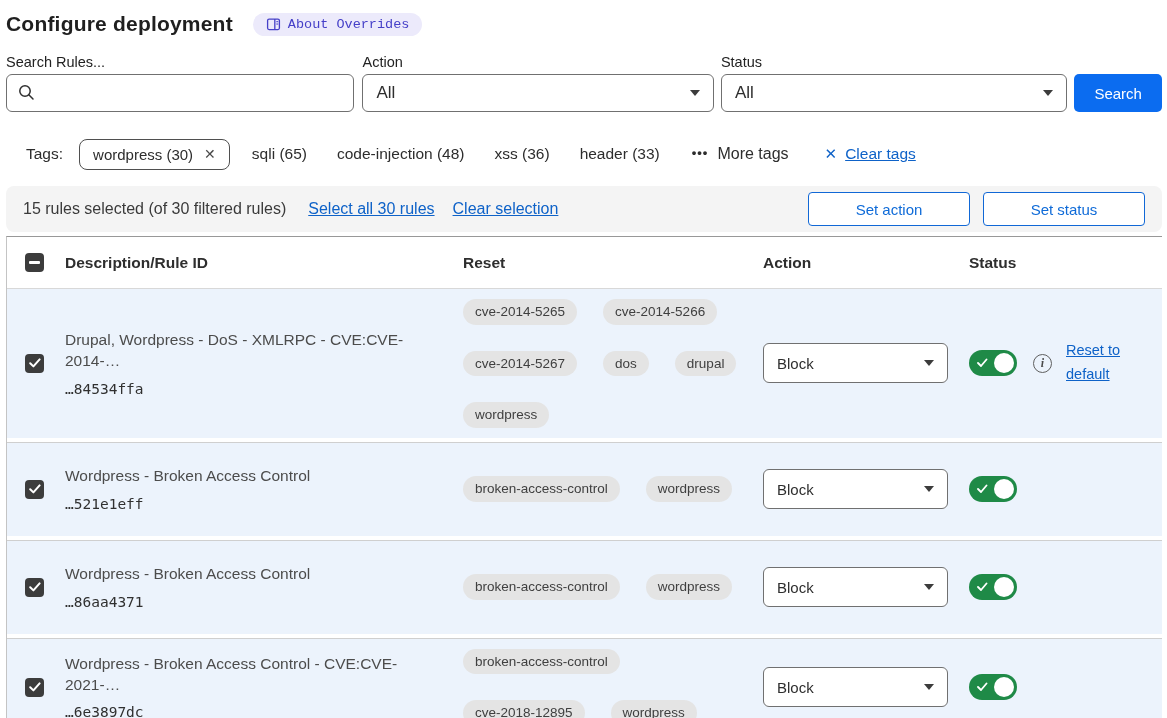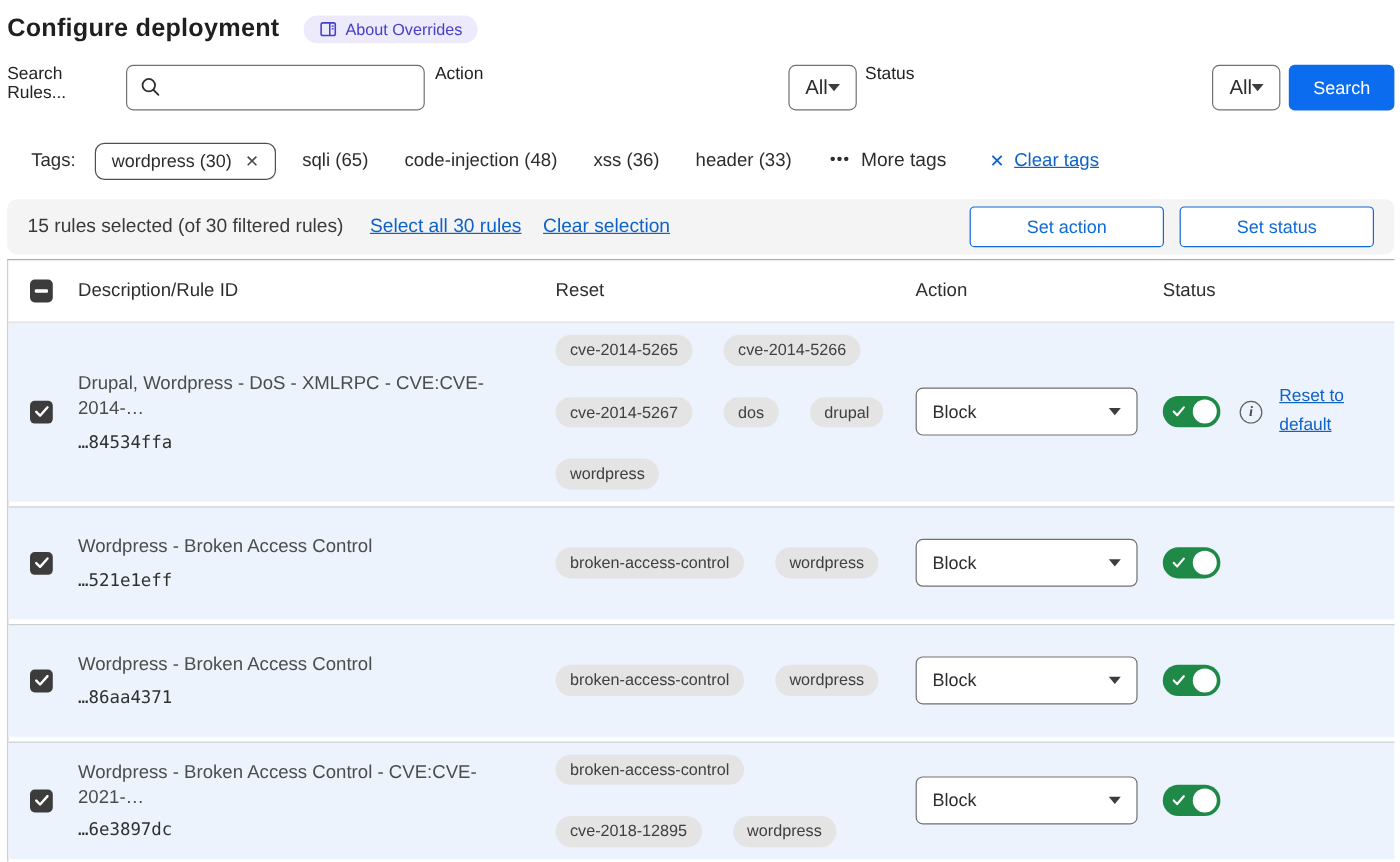--- a/index.html
+++ b/index.html
@@ -20,27 +20,27 @@
     background:#fff;color:#2c2c2c;
   }
   .page{padding:12px 5px 0 6px;}
 
   
   .page-header{display:flex;align-items:center;gap:20px;}
   h1{font-size:21px;font-weight:700;color:#1f1f1f;letter-spacing:.2px;}
   .badge{
     display:inline-flex;align-items:center;gap:7px;
     background:var(--badge_bg);color:var(--badge_text);
-    border-radius:13px;padding:4px 13px;font-size:13.5px;cursor:pointer;
+    border-radius:13px;padding:4px 13px;font-size:13.5px;cursor:pointer;font-family:Liberation Mono, monospace;
   }
   .badge svg{display:block;}
 
   
   .filters{display:flex;align-items:flex-end;margin-top:18px;}
-  .filter-group{display:flex;justify-content:space-between;}
+  .filter-group{display:flex;flex-direction:column;justify-content:space-between;}
   .filter-label{font-size:14.5px;color:#222;margin-bottom:4px;}
   .w-search{width:350px;}
   .w-action{width:353px;margin-left:8px;}
   .w-status{width:348px;margin-left:7px;}
   .input-wrap{position:relative;}
   .input-wrap svg{position:absolute;left:12px;top:10px;}
   input.search{
     width:100%;height:38px;border:1px solid #707070;border-radius:6px;
     padding:0 10px 0 40px;font-size:15px;outline:none;background:#fff;
     font-family:inherit;
@@ -93,21 +93,21 @@
   .outline-btn{
     width:162px;height:34px;background:#fff;border:1px solid #1168d6;
     border-radius:4px;color:#0f6bd8;font-size:15px;cursor:pointer;
     font-family:inherit;
   }
 
   
   .rules-table{margin-top:4px;border-top:1px solid #989898;border-left:1px solid #c4c4c4;}
   .thead,.row{display:grid;grid-template-columns:56px 400px 300px 186px 1fr;align-items:center;}
   .thead{height:52px;background:#fff;border-bottom:1px solid #d8d8d8;}
-  .th{font-size:15.5px;font-weight:400;color:#2e2e2e;}
+  .th{font-size:15.5px;font-weight:700;color:#2e2e2e;}
   .th.desc{padding-left:2px;}
   .th.status,.col-status{padding-left:20px;}
 
   .checkbox{
     width:19px;height:19px;border-radius:4px;background:var(--checkbox_bg);
     margin-left:18px;display:flex;align-items:center;justify-content:center;
     cursor:pointer;flex:none;
   }
   .minus{width:11px;height:2.5px;background:#fff;border-radius:1px;}
 

